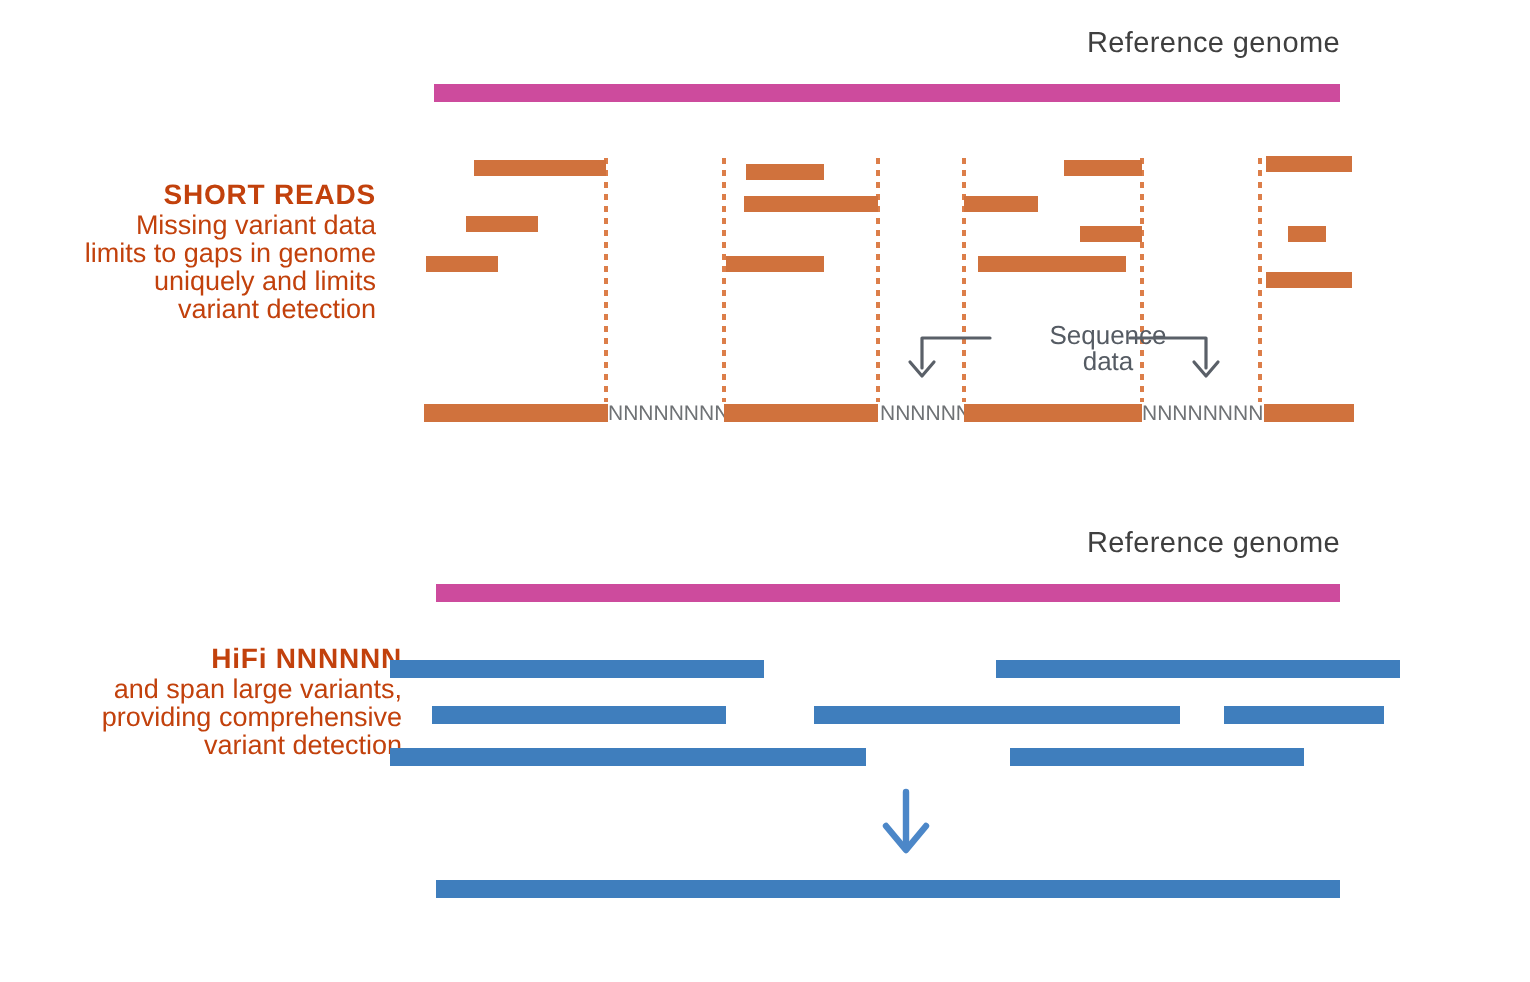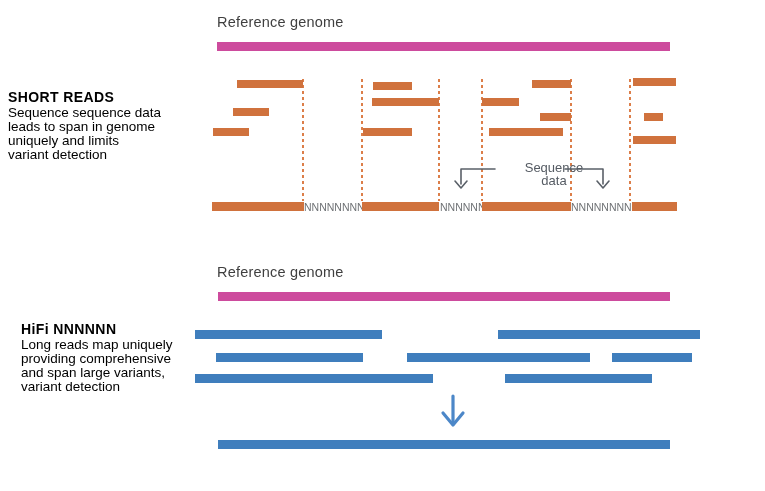--- a/index.html
+++ b/index.html
@@ -4,49 +4,48 @@
 <style>
   html,body{margin:0;padding:0;background:#ffffff;}
   body{font-family:"Liberation Sans", sans-serif;}
   #canvas{position:relative;width:765px;height:491px;background:#ffffff;overflow:hidden;}
   .abs{position:absolute;}
   .orange{background:#D0723D;}
   .pink{background:#CD4B9D;}
   .blue{background:#3F7EBD;}
   .vdash{background:repeating-linear-gradient(to bottom,#DC7E49 0 3px,transparent 3px 6px);}
   .ntext{position:absolute;font-size:10.5px;line-height:11px;color:#6F7275;text-align:left;white-space:nowrap;}
-  .title{text-align:left;font-size:14.5px;color:#3F3F3F;letter-spacing:0.2px;}
-  .label{position:absolute;text-align:left;color:#000000;}
+  .title{text-align:right;font-size:14.5px;color:#3F3F3F;letter-spacing:0.2px;}
+  .label{position:absolute;text-align:right;color:#c2410c;}
   .label-title{font-size:14px;font-weight:bold;letter-spacing:0.4px;line-height:16px;margin-bottom:1px;}
   .label-line{font-size:13.5px;line-height:14px;}
   .gap-ann{position:absolute;left:504px;top:161px;width:100px;text-align:center;
            font-size:13px;line-height:13px;color:#555B63;}
   svg.overlay{position:absolute;left:0;top:0;pointer-events:none;}
 </style>
 </head>
 <body>
 
 <div id="canvas">
 
   <div class="abs title" style="left:217px;top:14px;width:453px">Reference genome</div>
   <div class="abs title" style="left:217px;top:264px;width:453px">Reference genome</div>
 
   <div class="label" style="left:8px;top:89px;width:180px">
     <div class="label-title">SHORT READS</div>
-    <div class="label-line">Sequence sequence data</div>
-    <div class="label-line">leads to span in genome</div>
+    <div class="label-line">Missing variant data</div>
+    <div class="label-line">limits to gaps in genome</div>
     <div class="label-line">uniquely and limits</div>
     <div class="label-line">variant detection</div>
   </div>
 
   <div class="label" style="left:21px;top:321px;width:180px">
     <div class="label-title">HiFi NNNNNN</div>
-    <div class="label-line">Long reads map uniquely</div>
+    <div class="label-line">and span large variants,</div>
     <div class="label-line">providing comprehensive</div>
-    <div class="label-line">and span large variants,</div>
     <div class="label-line">variant detection</div>
   </div>
 
   <div id="layer" class="abs" style="left:0;top:0;width:765px;height:491px">
       <div class="abs vdash" style="left: 302px; top: 79px; width: 2px; height: 122px;"></div>
       <div class="abs vdash" style="left: 361px; top: 79px; width: 2px; height: 122px;"></div>
       <div class="abs vdash" style="left: 438px; top: 79px; width: 2px; height: 122px;"></div>
       <div class="abs vdash" style="left: 481px; top: 79px; width: 2px; height: 122px;"></div>
       <div class="abs vdash" style="left: 570px; top: 79px; width: 2px; height: 122px;"></div>
       <div class="abs vdash" style="left: 629px; top: 79px; width: 2px; height: 122px;"></div>

